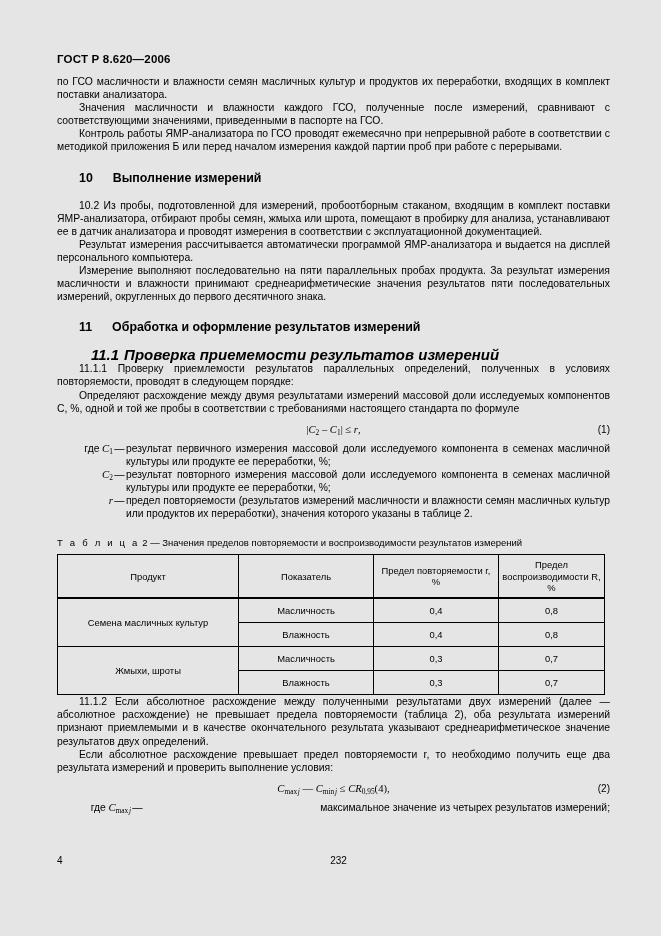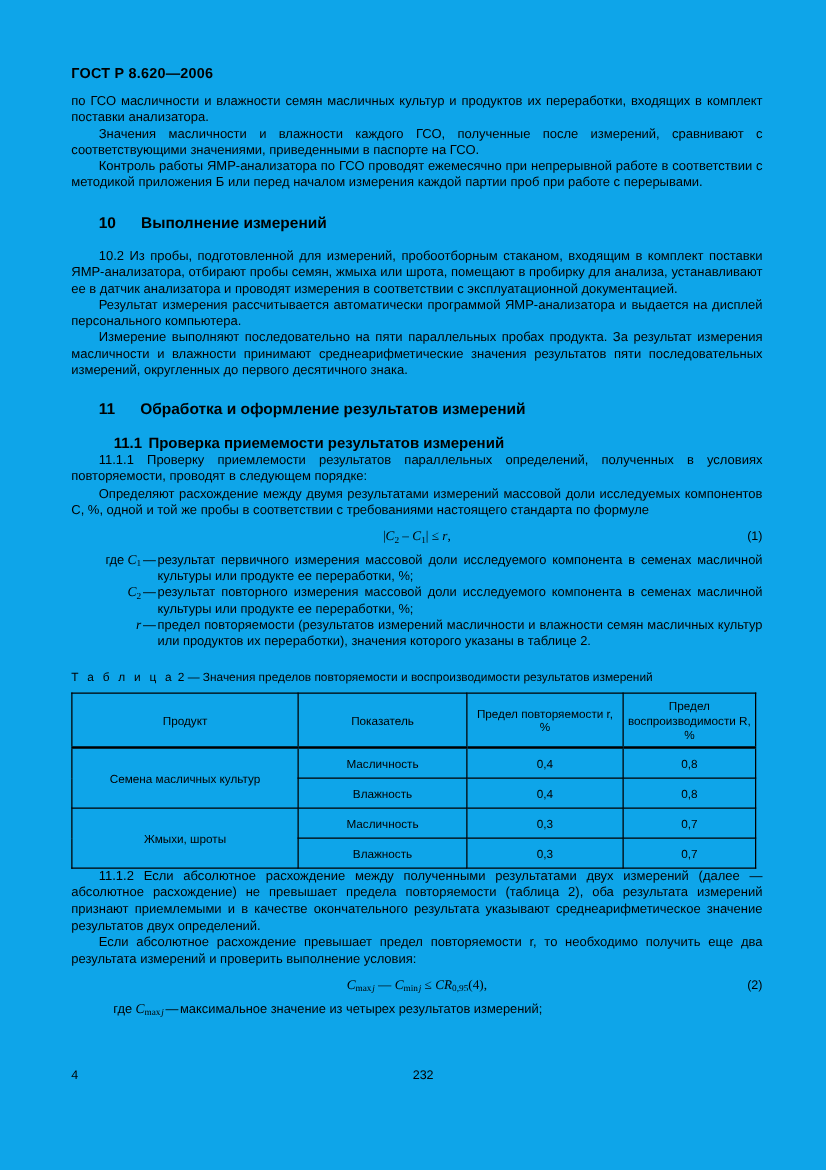--- a/index.html
+++ b/index.html
@@ -9,21 +9,21 @@
     background: #ffffff;
   }
   body {
     font-family: "Liberation Sans", sans-serif;
     color: #000000;
   }
   .page {
     position: relative;
     width: 661px;
     height: 936px;
-    background: #0ea5e9;
+    background: #e5e5e5;
     overflow: hidden;
     box-sizing: border-box;
     padding-left: 28px;
   }
   .content {
     position: absolute;
     left: 57px;
     top: 52px;
     width: 553px;
   }
@@ -49,25 +49,26 @@
     font-size: 12.4px;
     font-weight: bold;
     margin: 17px 0 13px 0;
     padding-left: 22px;
     line-height: 15px;
   }
   h2.sec .num {
     margin-right: 20px;
   }
   h3.subsec {
-    font-size: 12px;
+    font-size: 15px;
     font-weight: bold;
     margin: 13px 0 1px 0;
     padding-left: 34px;
     line-height: 13px;
+    font-style: italic;
   }
   h3.subsec .num {
     margin-right: 5px;
   }
   .formula-row {
     position: relative;
     margin: 7px 0 5px 0;
     height: 15px;
   }
   .formula {
@@ -295,21 +296,21 @@
       <div class="formula">
         <i>C</i><sub>max <i>j</i></sub> — <i>C</i><sub>min <i>j</i></sub> ≤ <i>CR</i><sub>0,95</sub>(4),
       </div>
       <div class="eqnum">(2)</div>
     </div>
 
     <div class="deflist">
       <div class="defrow">
         <div class="defsym" style="width:74px"><span class="lead">где</span> <i>C</i><sub>max <i>j</i></sub></div>
         <div class="defdash">—</div>
-        <div class="deftext" style="text-align:left">максимальное значение из четырех результатов измерений;</div>
+        <div class="deftext" style="text-align:right">максимальное значение из четырех результатов измерений;</div>
       </div>
     </div>
 
   </div>
 
   <div class="footer">
     <span class="pageno-left">4</span>
     <span class="pageno-center">232</span>
   </div>
 

